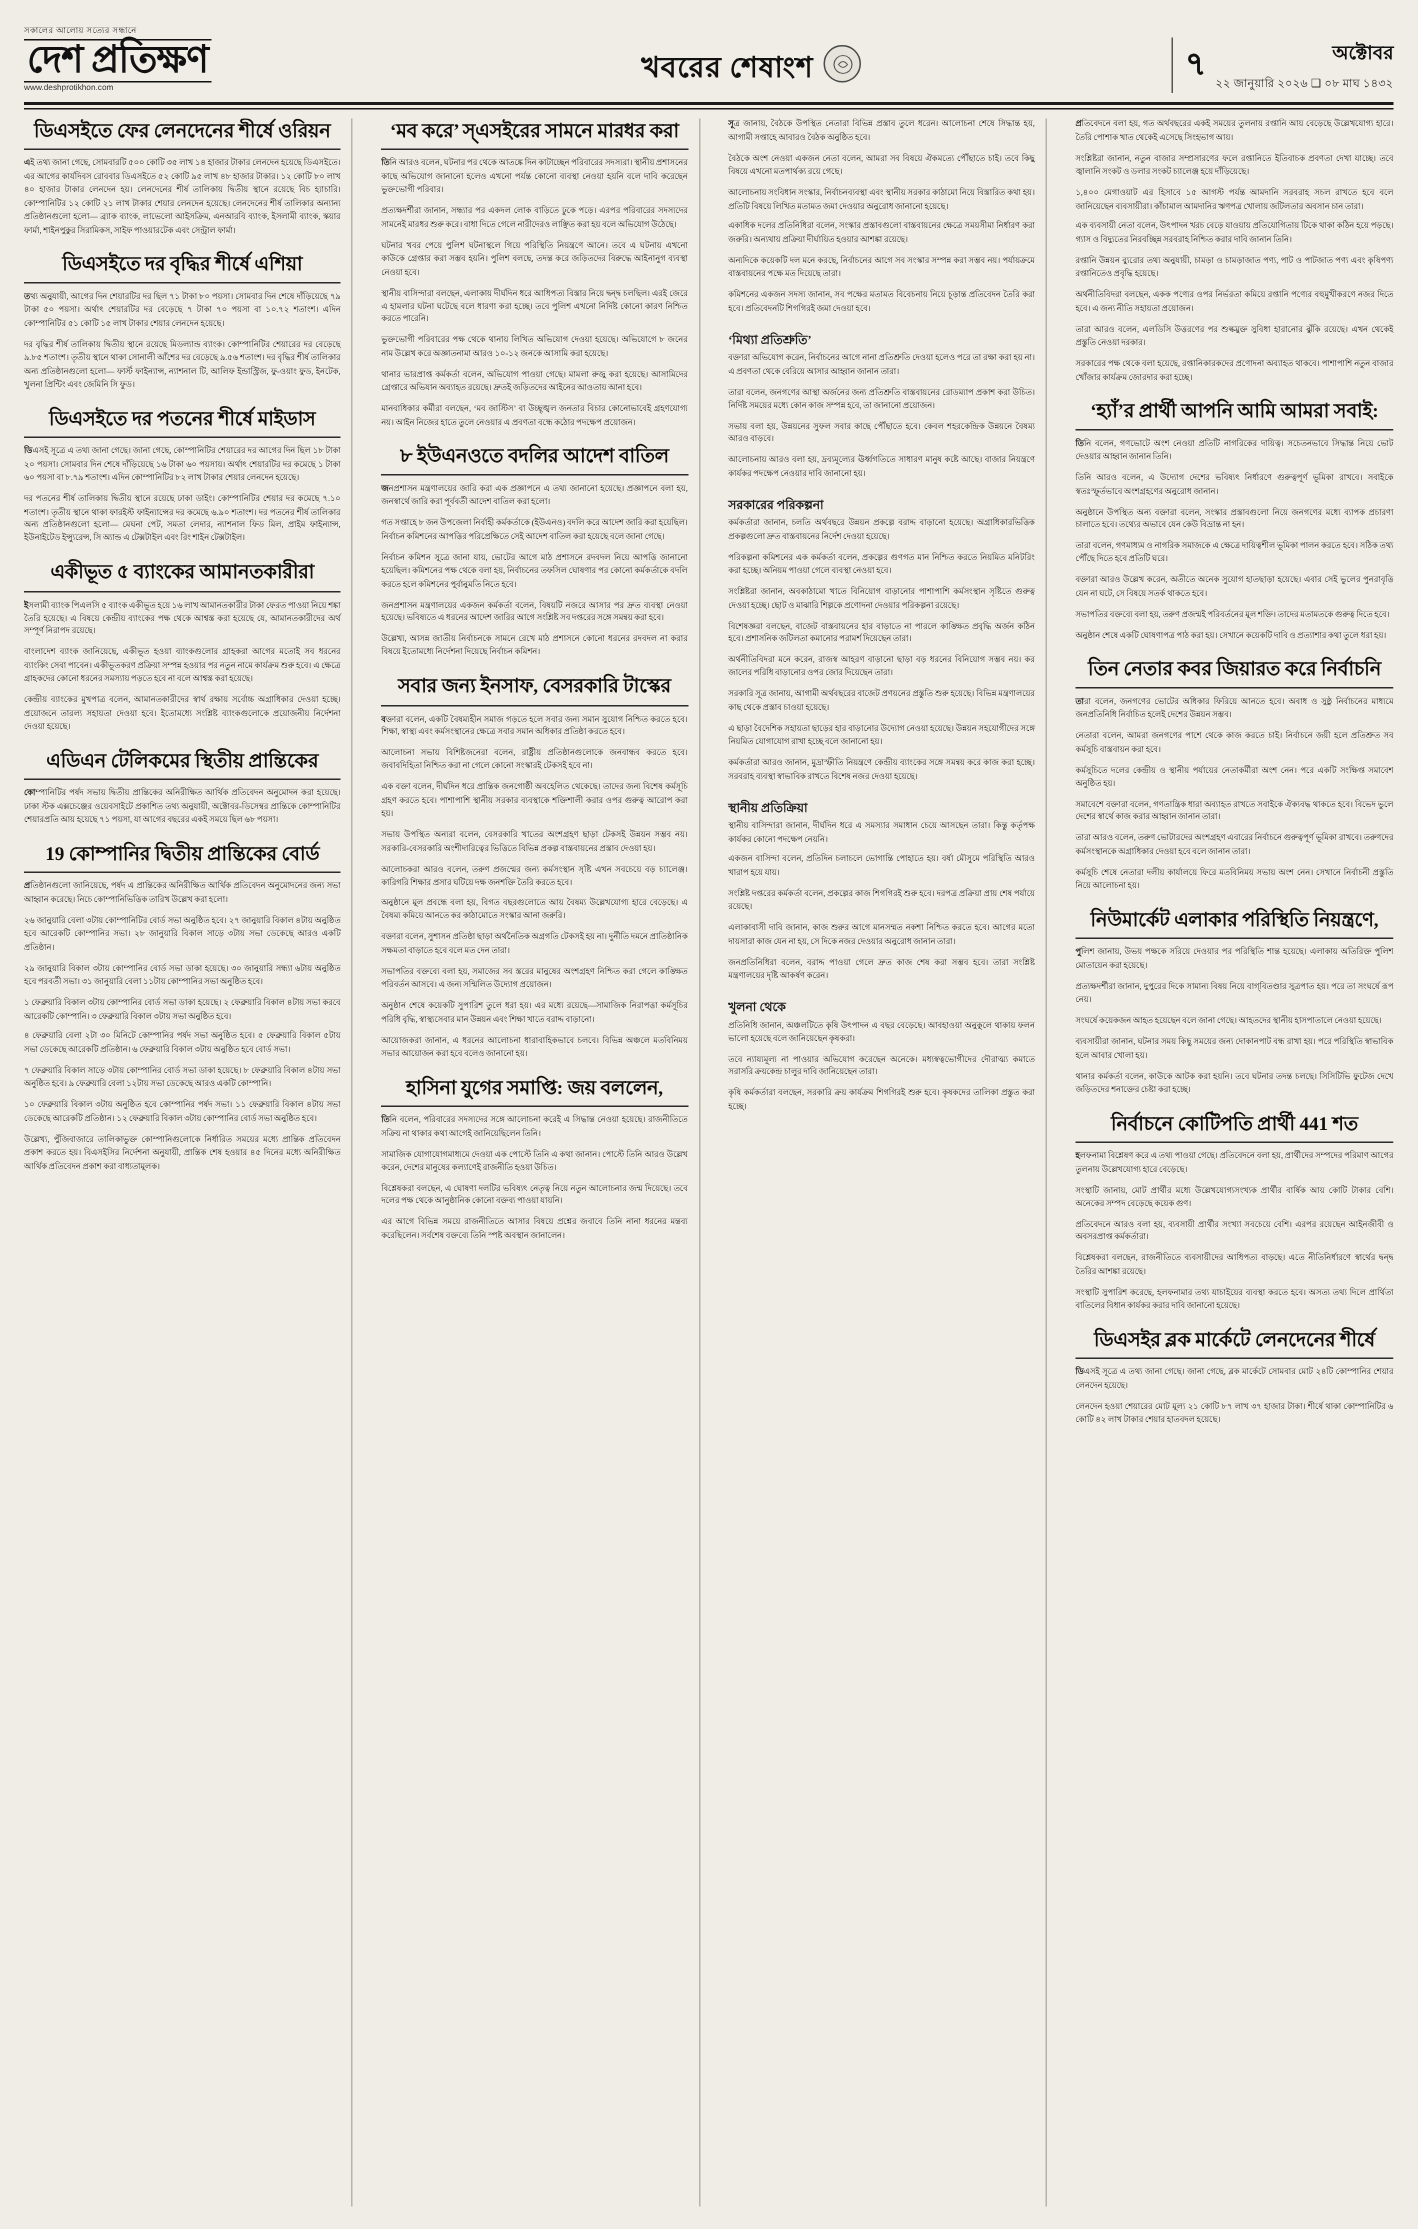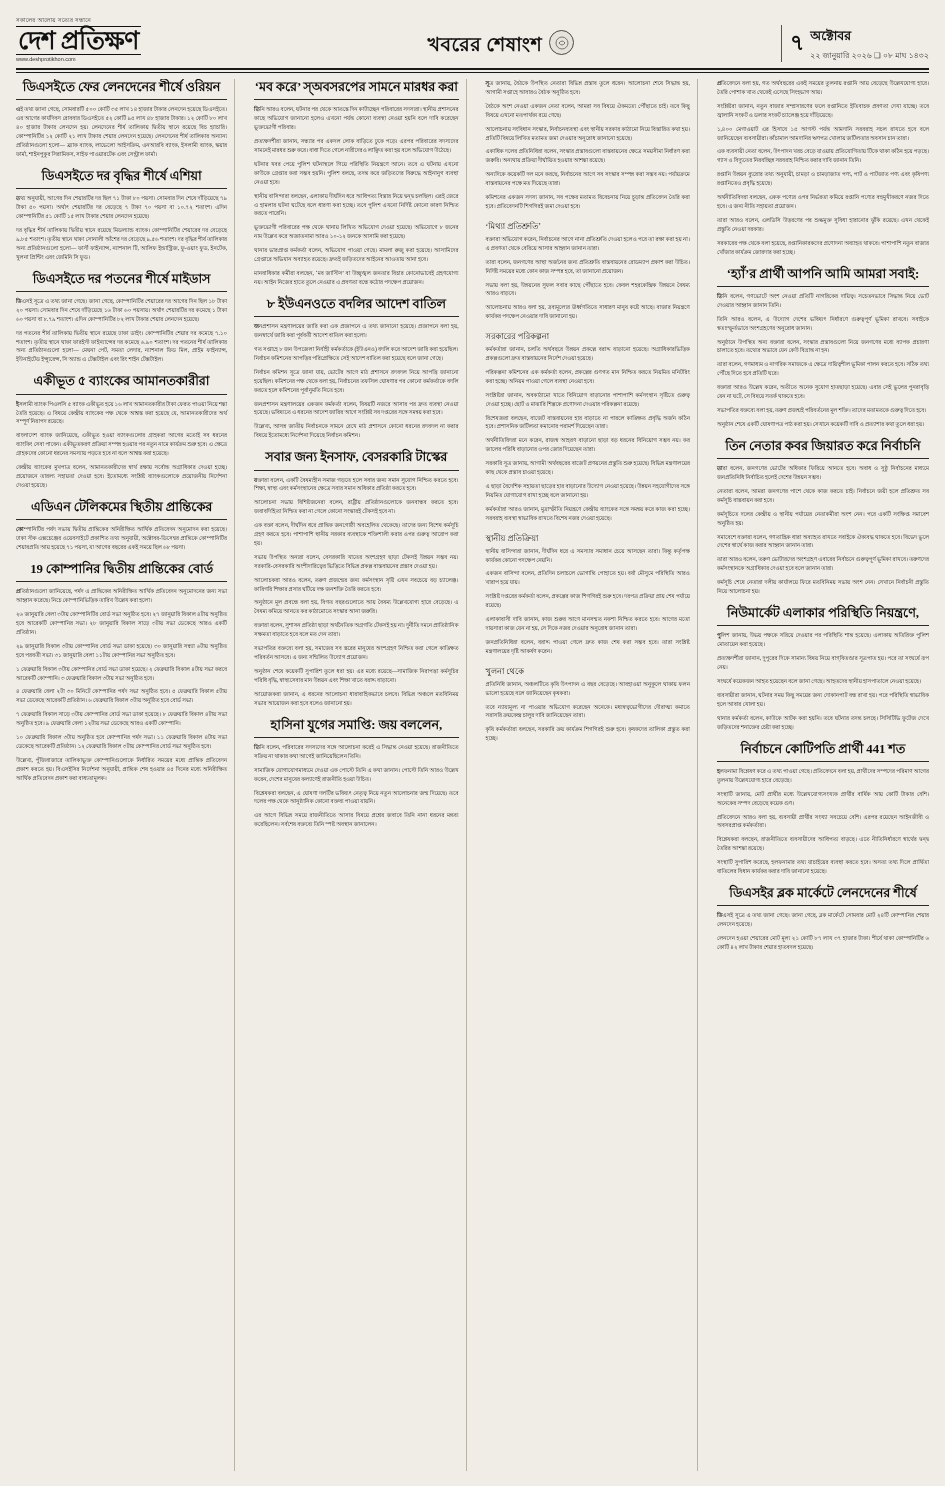--- a/index.html
+++ b/index.html
@@ -52,21 +52,21 @@
     display:flex;align-items:center;justify-content:center;
     font-size:7px;color:#4a4a4a;background:#e6e3db;
   }
   .pagebox{
     display:flex;align-items:center;gap:6px;
   }
   .pagenum{
     font-size:22px;font-weight:700;color:#111;
     border-left:1.2px solid #555;padding-left:8px;
   }
-  .right-block{}
+  .right-block{text-align:right;}
   .right-day{font-size:12.5px;font-weight:700;color:#111;line-height:1.1;}
   .right-date{font-size:7.5px;color:#2a2a2a;margin-top:6px;letter-spacing:.2px;}
   .rule-thin{border-bottom:1px solid #1a1a1a;margin-top:2px;margin-bottom:6px;}
 
   
   .columns{
     display:flex;
     gap:12px;
     height:1392px;
   }
@@ -84,21 +84,21 @@
     font-size:12.8px;
     font-weight:700;
     line-height:1.28;
     margin:0 0 4px 0;
     color:#100e0b;
     letter-spacing:-0.1px;
     text-align:center;
   }
   .hl-rule{border-bottom:0.8px solid #2b2b2b;margin:0 0 5px 0;}
   .sub-hd{
-    font-size:8.2px;font-weight:400;margin:5px 0 2px 0;color:#1a1a1a;
+    font-size:8.2px;font-weight:700;margin:5px 0 2px 0;color:#1a1a1a;
   }
   p.body{
     font-size:5.5px;
     line-height:1.62;
     text-align:justify;
     margin:0 0 5px 0;
     color:#232020;
     hyphens:auto;
     word-spacing:-0.2px;
   }
@@ -180,21 +180,21 @@
         <p class="body">৪ ফেব্রুয়ারি বেলা ২টা ৩০ মিনিটে কোম্পানির পর্ষদ সভা অনুষ্ঠিত হবে। ৫ ফেব্রুয়ারি বিকাল ৫টায় সভা ডেকেছে আরেকটি প্রতিষ্ঠান। ৬ ফেব্রুয়ারি বিকাল ৩টায় অনুষ্ঠিত হবে বোর্ড সভা।</p>
         <p class="body">৭ ফেব্রুয়ারি বিকাল সাড়ে ৩টায় কোম্পানির বোর্ড সভা ডাকা হয়েছে। ৮ ফেব্রুয়ারি বিকাল ৪টায় সভা অনুষ্ঠিত হবে। ৯ ফেব্রুয়ারি বেলা ১২টায় সভা ডেকেছে আরও একটি কোম্পানি।</p>
         <p class="body">১০ ফেব্রুয়ারি বিকাল ৩টায় অনুষ্ঠিত হবে কোম্পানির পর্ষদ সভা। ১১ ফেব্রুয়ারি বিকাল ৪টায় সভা ডেকেছে আরেকটি প্রতিষ্ঠান। ১২ ফেব্রুয়ারি বিকাল ৩টায় কোম্পানির বোর্ড সভা অনুষ্ঠিত হবে।</p>
         <p class="body">উল্লেখ্য, পুঁজিবাজারে তালিকাভুক্ত কোম্পানিগুলোকে নির্ধারিত সময়ের মধ্যে প্রান্তিক প্রতিবেদন প্রকাশ করতে হয়। বিএসইসির নির্দেশনা অনুযায়ী, প্রান্তিক শেষ হওয়ার ৪৫ দিনের মধ্যে অনিরীক্ষিত আর্থিক প্রতিবেদন প্রকাশ করা বাধ্যতামূলক।</p>
         <p class="body"></p>
       </div>
     </div>
 
     <div class="col">
       <div class="art">
-        <h2 class="headline">‘মব করে’ স্অবসরপের সামনে মারধর করা</h2>
+        <h2 class="headline">‘মব করে’ স্এসইরের সামনে মারধর করা</h2>
         <div class="hl-rule"></div>
         <p class="body first">তিনি আরও বলেন, ঘটনার পর থেকে আতঙ্কে দিন কাটাচ্ছেন পরিবারের সদস্যরা। স্থানীয় প্রশাসনের কাছে অভিযোগ জানানো হলেও এখনো পর্যন্ত কোনো ব্যবস্থা নেওয়া হয়নি বলে দাবি করেছেন ভুক্তভোগী পরিবার।</p>
         <p class="body">প্রত্যক্ষদর্শীরা জানান, সন্ধ্যার পর একদল লোক বাড়িতে ঢুকে পড়ে। এরপর পরিবারের সদস্যদের সামনেই মারধর শুরু করে। বাধা দিতে গেলে নারীদেরও লাঞ্ছিত করা হয় বলে অভিযোগ উঠেছে।</p>
         <p class="body">ঘটনার খবর পেয়ে পুলিশ ঘটনাস্থলে গিয়ে পরিস্থিতি নিয়ন্ত্রণে আনে। তবে এ ঘটনায় এখনো কাউকে গ্রেপ্তার করা সম্ভব হয়নি। পুলিশ বলছে, তদন্ত করে জড়িতদের বিরুদ্ধে আইনানুগ ব্যবস্থা নেওয়া হবে।</p>
         <p class="body">স্থানীয় বাসিন্দারা বলছেন, এলাকায় দীর্ঘদিন ধরে আধিপত্য বিস্তার নিয়ে দ্বন্দ্ব চলছিল। এরই জেরে এ হামলার ঘটনা ঘটেছে বলে ধারণা করা হচ্ছে। তবে পুলিশ এখনো নির্দিষ্ট কোনো কারণ নিশ্চিত করতে পারেনি।</p>
         <p class="body">ভুক্তভোগী পরিবারের পক্ষ থেকে থানায় লিখিত অভিযোগ দেওয়া হয়েছে। অভিযোগে ৮ জনের নাম উল্লেখ করে অজ্ঞাতনামা আরও ১০-১২ জনকে আসামি করা হয়েছে।</p>
         <p class="body">থানার ভারপ্রাপ্ত কর্মকর্তা বলেন, অভিযোগ পাওয়া গেছে। মামলা রুজু করা হয়েছে। আসামিদের গ্রেপ্তারে অভিযান অব্যাহত রয়েছে। দ্রুতই জড়িতদের আইনের আওতায় আনা হবে।</p>
         <p class="body">মানবাধিকার কর্মীরা বলছেন, ‘মব জাস্টিস’ বা উচ্ছৃঙ্খল জনতার বিচার কোনোভাবেই গ্রহণযোগ্য নয়। আইন নিজের হাতে তুলে নেওয়ার এ প্রবণতা বন্ধে কঠোর পদক্ষেপ প্রয়োজন।</p>
       </div>
       <div class="art">

